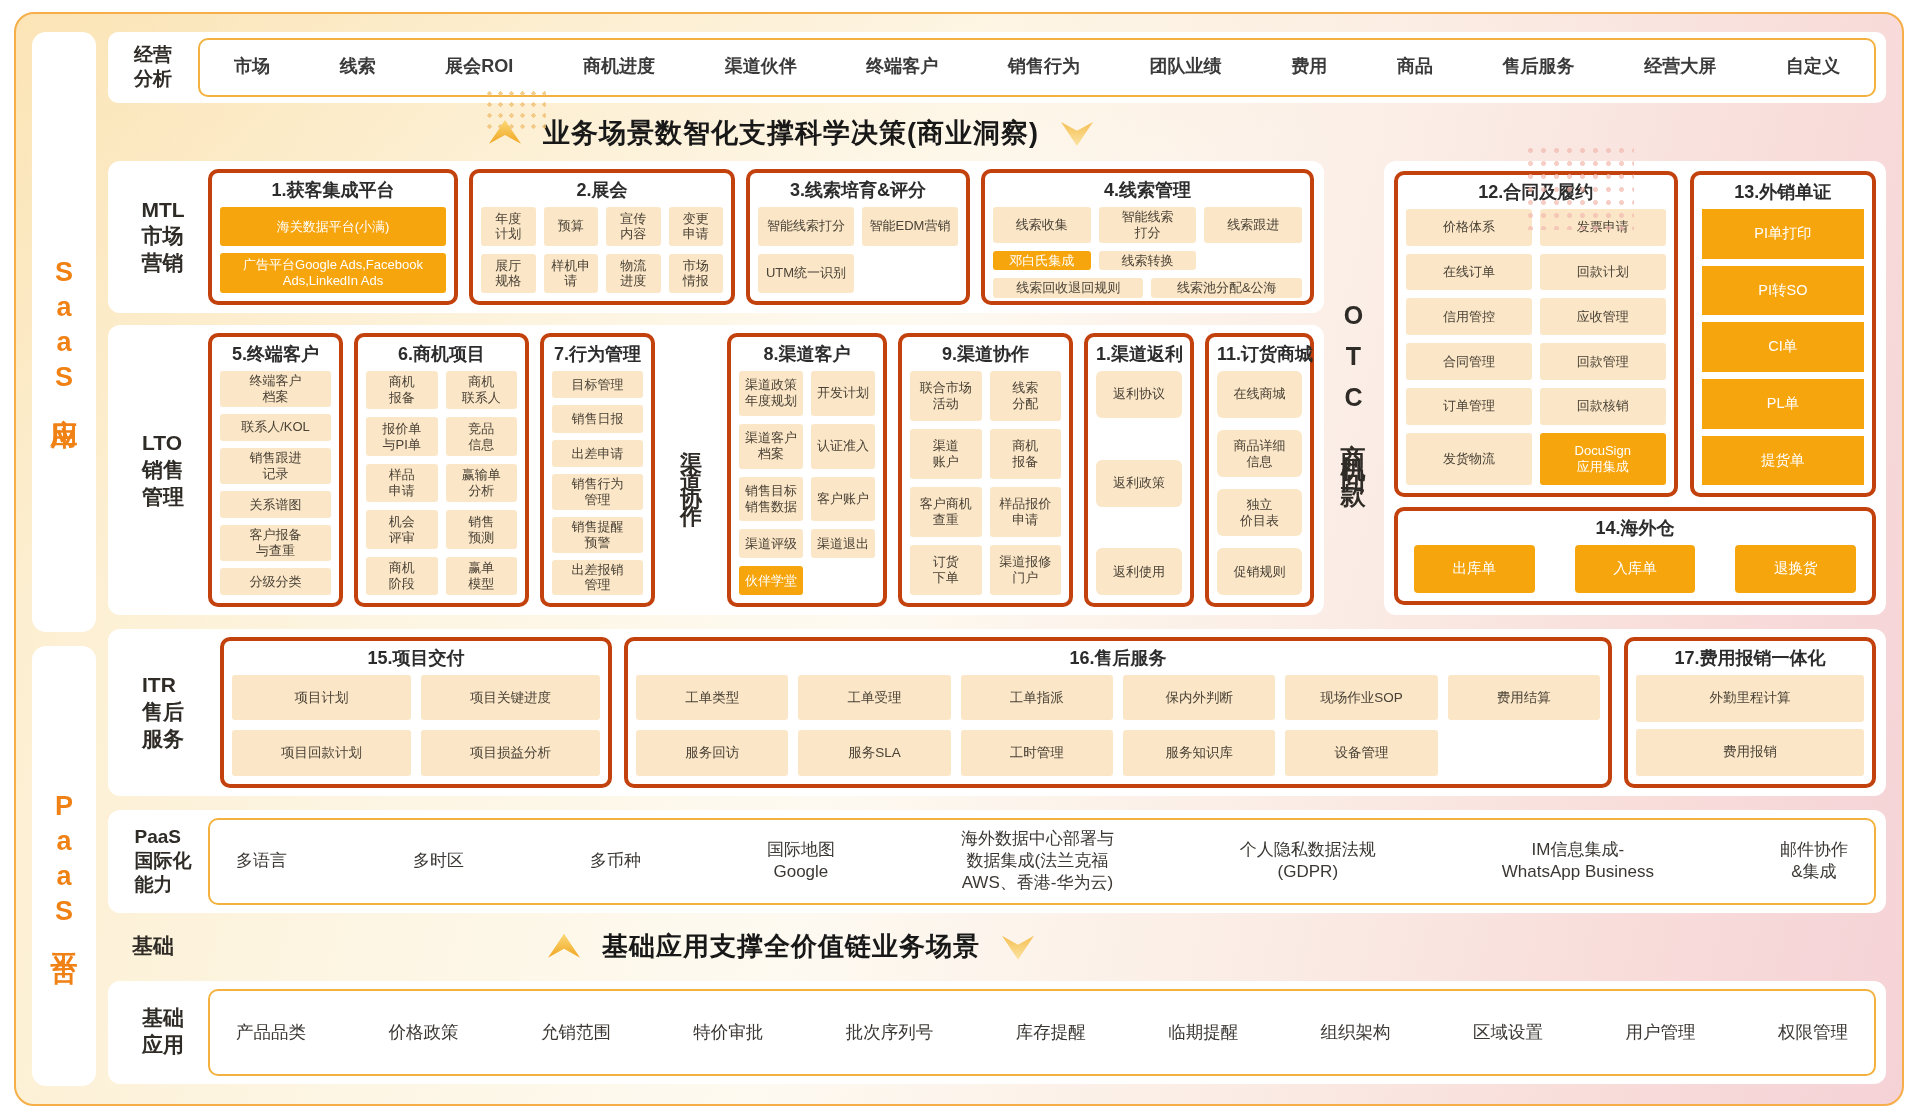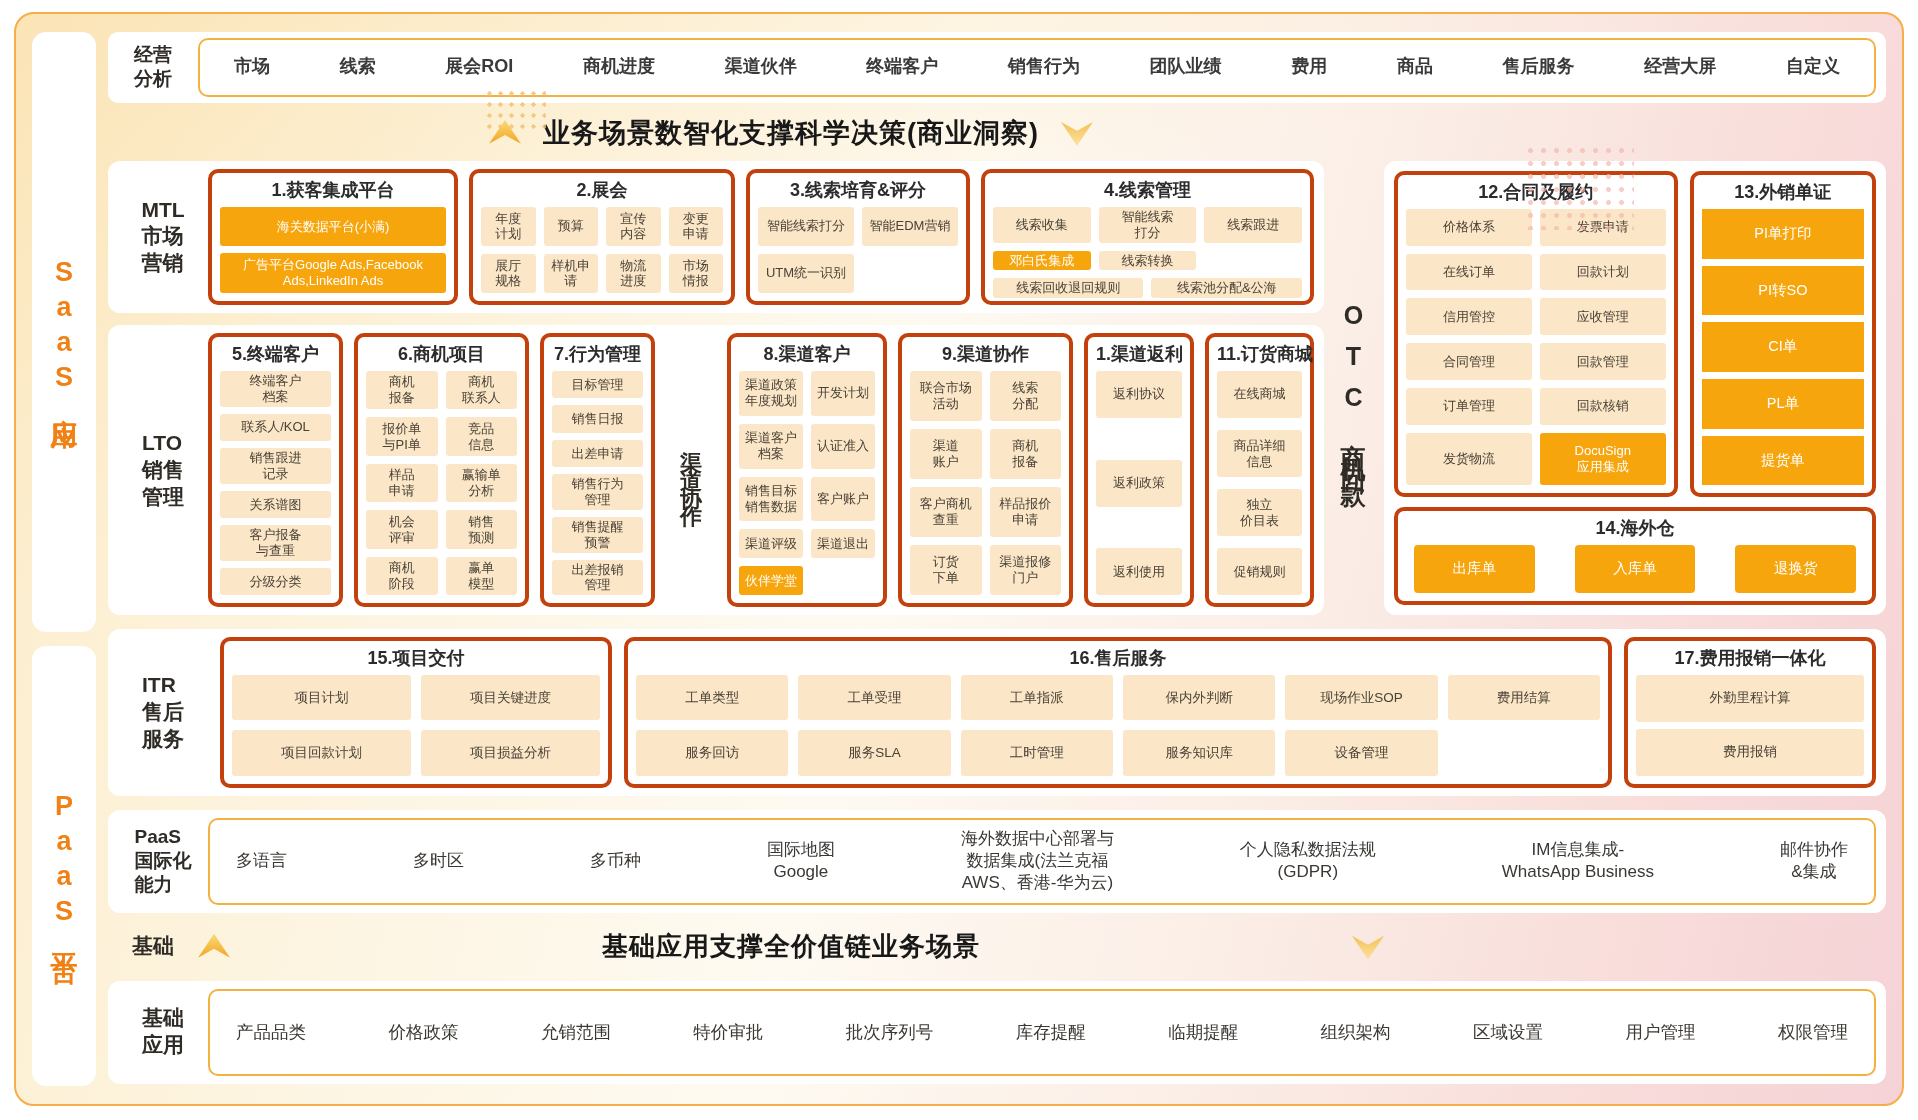--- a/index.html
+++ b/index.html
@@ -53,21 +53,21 @@
     display:flex;flex-direction:column;padding:2px 8px 8px;min-width:0;}
   .cap-title{font-size:18px;font-weight:700;color:#2c2c2c;text-align:center;padding:3px 0 5px;white-space:nowrap;}
 
   .chip{background:#fbe7c8;color:#4a4236;border-radius:3px;display:flex;align-items:center;justify-content:center;
     text-align:center;white-space:pre-line;font-size:13px;line-height:1.22;padding:2px 3px;box-sizing:border-box;}
   .chip.hl{background:#f7a50d;color:#fff;}
 
   .chip-col{flex:1;display:flex;flex-direction:column;gap:7px;min-height:0;}
   .chip-col .chip{flex:1;}
   .chip-col.spread{justify-content:space-between;}
-  .chip-col.spread .chip{flex:0 0 47px;}
+  .chip-col.spread .chip{flex:0 0 47px;border-radius:6px;}
   .chip-grid{flex:1;display:grid;gap:8px;min-height:0;}
   .c2{grid-template-columns:repeat(2,1fr);}
   .c4{grid-template-columns:repeat(4,1fr);}
   .c6u{grid-template-columns:repeat(6,1fr);}
   .c6{grid-template-columns:repeat(6,1fr);}
 
   .w-b1{width:250px;}.w-b2{width:266px;}.w-b3{width:224px;}.w-b4{flex:1;}
   .w-b5{width:135px;}.w-b6{width:175px;}.w-b7{width:115px;}
   .collab{width:50px;flex:0 0 50px;display:flex;align-items:center;justify-content:center;}
   .vtext{writing-mode:vertical-rl;text-orientation:upright;font-weight:800;color:#2f2b26;}
@@ -91,21 +91,21 @@
   .itr-row .chip-grid{gap:10px;}
   .itr-row .chip{font-size:13.5px;}
 
   .paas-row{height:92px;background:#fff;border-radius:12px;display:flex;padding:8px 10px;gap:0;margin-bottom:10px;}
   .paas-row .sec-label{font-size:19px;}
   .pill-box{flex:1;border:2px solid #f3b23f;border-radius:10px;display:flex;align-items:center;
     justify-content:space-between;padding:0 26px;min-width:0;}
   .pill-box .chip{background:none;padding:0;font-size:17px;color:#3b3733;font-weight:500;line-height:1.3;}
 
   .base-banner{height:50px;display:flex;align-items:center;margin-bottom:10px;}
-  .bb-center{width:1186px;display:flex;align-items:center;justify-content:space-between;gap:22px;}
+  .bb-center{width:1186px;display:flex;align-items:center;justify-content:center;gap:22px;}
   .bb-title{font-size:26px;font-weight:800;color:#181818;letter-spacing:1px;}
 
   .base-row{height:92px;background:#fff;border-radius:12px;display:flex;padding:8px 10px;margin-bottom:2px;}
   .base-row .pill-box .chip{font-size:17.5px;}
 </style>
 </head>
 <body>
 
 <div class="frame">
   <div class="dots-pink"></div>

